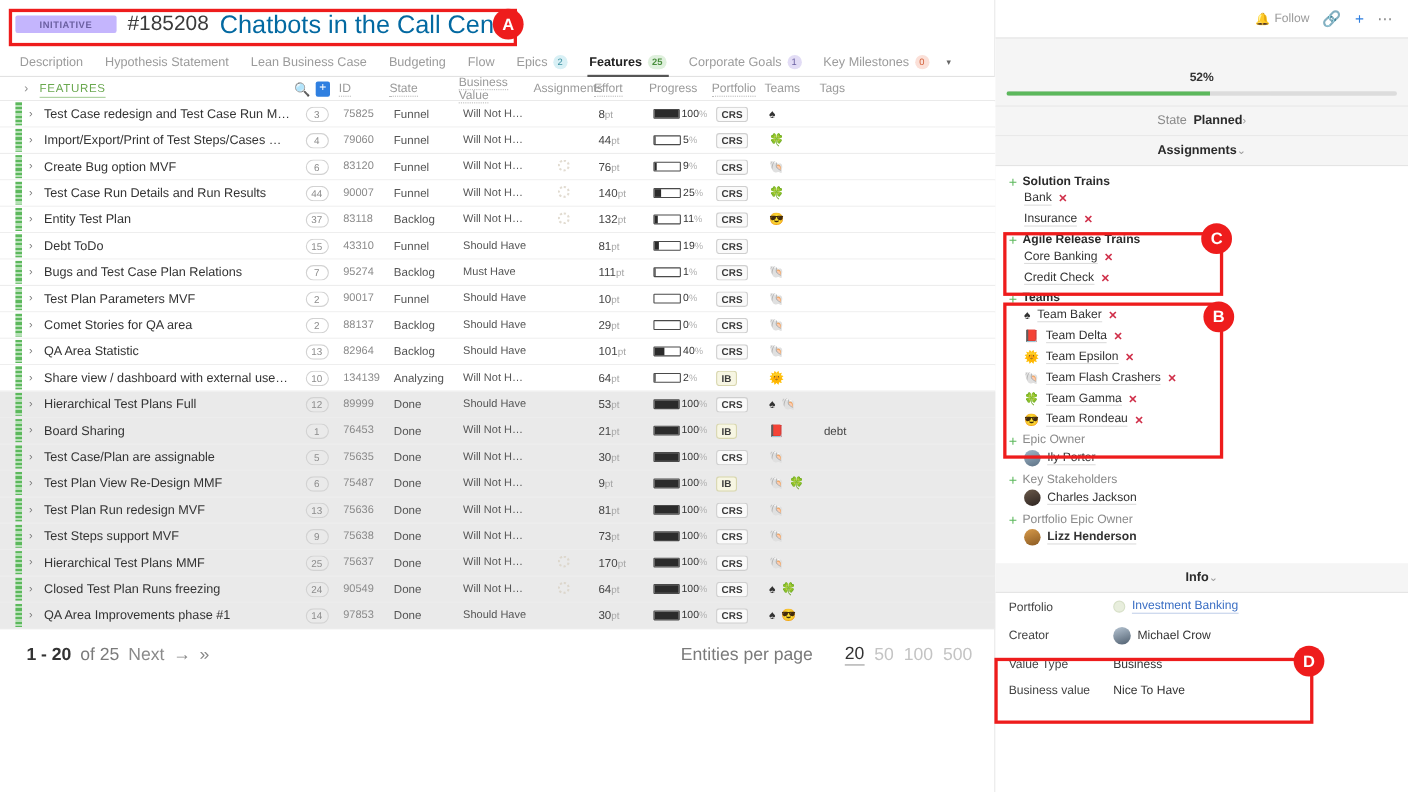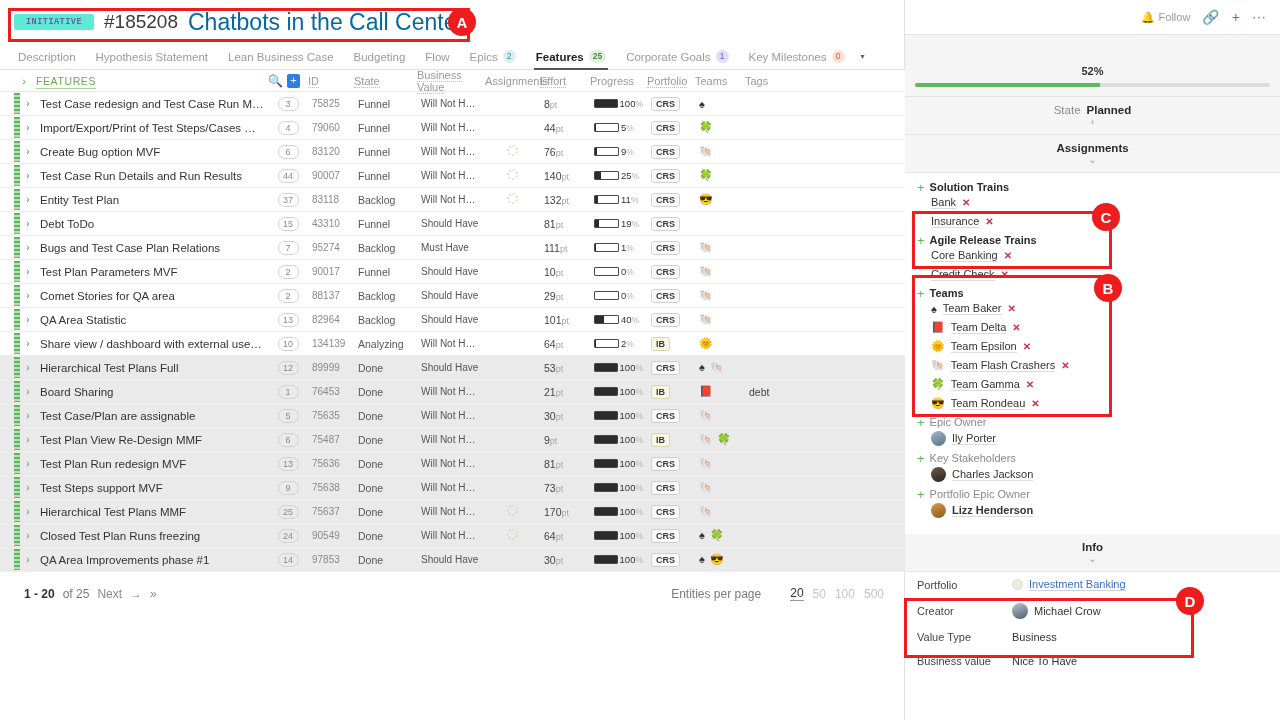--- a/index.html
+++ b/index.html
@@ -11,22 +11,22 @@
     overflow: hidden;
   }
   #app { position: relative; width: 1280px; height: 720px; display: flex; }
 
   
   .main { width: 905px; height: 720px; position: relative; background: #fff; border-right: 1px solid #e2e2e2; }
 
   
   .titlebar { height: 44px; display: flex; align-items: center; padding: 0 14px; gap: 10px; }
   .badge-initiative {
-    background: #5eead4; color: #6a5fa0; font-size: 8.5px; letter-spacing: .5px;
-    padding: 3px 12px; border-radius: 2px; font-weight: 600; font-family: Liberation Mono, monospace;
+    background: #c4b5fd; color: #6a5fa0; font-size: 8.5px; letter-spacing: .5px;
+    padding: 3px 22px; border-radius: 2px; font-weight: 600;
   }
   .entity-id { font-size: 19px; color: #3a3a3a; font-weight: 400; }
   .entity-title { font-size: 23px; color: #0369a1; font-weight: 400; }
 
   
   .tabs { display: flex; align-items: flex-end; gap: 0; height: 26px; padding-left: 8px;
           border-bottom: 1px solid #e2e2e2; }
   .tab { display: flex; align-items: center; gap: 5px; padding: 0 10px 6px 10px;
          font-size: 11.5px; color: #9b9b9b; cursor: pointer; position: relative; white-space: nowrap;}
   .tab.active { color: #222; font-weight: 700; }
@@ -96,21 +96,21 @@
   .pbadge.ib { background: #f7f6e3; border-color: #d8d6ae; }
   .teamc { width: 50px; flex: none; font-size: 11px; letter-spacing: 1px; }
   .tagc { width: 72px; flex: none; color: #444; font-size: 10.5px; }
   .restc { flex: 1 1 auto; }
   .spinner { display: inline-block; width: 11px; height: 11px; border-radius: 50%;
              border: 2px dotted #d8d0c2; opacity: .75; }
   .emo { filter: saturate(1); }
 
   
   .pager { display: flex; align-items: center; justify-content: space-between;
-           padding: 14px 20px 0 24px; font-size: 12px; color: #7a7a7a; }
+           padding: 14px 20px 0 24px; font-size: 16px; color: #7a7a7a; }
   .pager-left { display: flex; align-items: center; gap: 8px; }
   .pager-left .rng { color: #333; font-weight: 600; }
   .pager-left .nx { color: #8a8a8a; cursor: pointer; }
   .pager-right { display: flex; align-items: center; gap: 9px; }
   .pp { color: #c4c4c4; cursor: pointer; }
   .pp.sel { color: #333; border-bottom: 1px solid #999; margin-left: 20px; }
 
   
   .side { width: 375px; height: 720px; background: #fff; position: relative; }
   .side-top { display: flex; align-items: center; justify-content: flex-end; gap: 12px;
@@ -120,21 +120,21 @@
   .ic-grey { color: #8a8a8a; font-size: 14px; }
 
   .prog-panel { background: #f5f5f5; border-top: 1px solid #e4e4e4; border-bottom: 1px solid #e4e4e4;
                 padding: 6px 10px 9px; text-align: center; }
   .prog-panel .pct { font-size: 11px; color: #333; font-weight: 600; margin-top: 24px; }
   .prog-track { margin-top: 6px; height: 4px; background: #dcdcdc; border-radius: 2px; overflow: hidden; }
   .prog-fill { height: 100%; background: #5cb85c; }
 
   .sec-hdr { display: flex; align-items: center; justify-content: center;
              background: #f5f5f5; border-bottom: 1px solid #e4e4e4; padding: 7px 12px;
-             font-size: 11.5px; flex-direction: column; }
+             font-size: 11.5px; }
   .sec-hdr .lbl { font-weight: 700; color: #2b2b2b; }
   .sec-hdr .lbl .lite { font-weight: 400; color: #8a8a8a; margin-right: 6px; }
   .sec-hdr .car { color: #9a9a9a; font-size: 10px; }
 
   .sec-body { padding: 8px 12px 10px 12px; }
   .grp { margin-bottom: 3px; }
   .grp-title { display: flex; align-items: center; gap: 5px; font-size: 11px; }
   .plus { color: #5cb85c; font-size: 13px; line-height: 11px; }
   .grp-title .t { font-weight: 700; color: #2b2b2b; }
   .grp-title .t.sub { font-weight: 400; color: #8a8a8a; }

